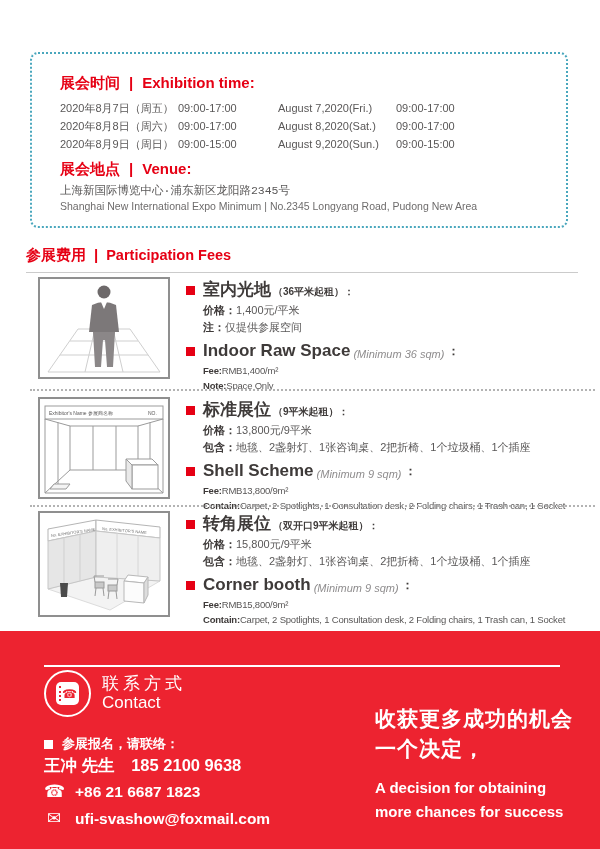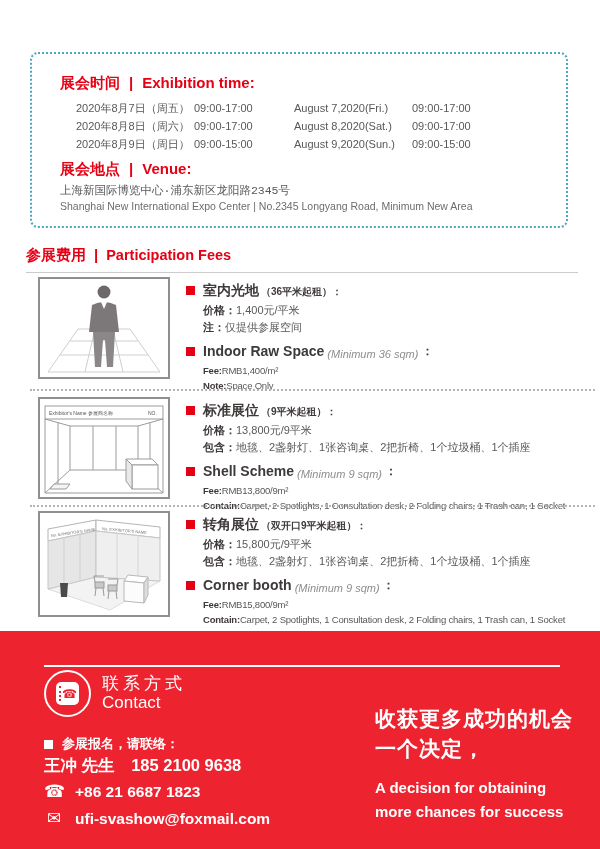--- a/index.html
+++ b/index.html
@@ -6,42 +6,42 @@
   body { background:#ffffff; font-family:"Liberation Sans","DejaVu Sans",sans-serif; }
   .page { position:relative; width:600px; height:849px; background:#ffffff; overflow:hidden; }
 
   
   .info-box { position:absolute; left:30px; top:52px; width:538px; height:176px;
               border:2px dotted #4aa7bd; border-radius:8px; background:#fff; }
   .red-head { position:absolute; left:28px; color:#e60014; font-weight:bold; font-size:15px; white-space:nowrap; }
   .red-head .sep { margin:0 9px; font-weight:bold; }
   .time-head { top:20px; }
   .venue-head { top:106px; }
-  .schedule { position:absolute; left:44px; top:45px; display:grid;
+  .schedule { position:absolute; left:28px; top:45px; display:grid;
               grid-template-columns:118px 100px 118px auto; grid-auto-rows:18px;
               font-size:11px; color:#595757; align-items:center; }
   .venue-zh { position:absolute; left:28px; top:129px; font-size:11.5px; color:#595757;font-family:Liberation Mono, monospace; }
   .venue-en { position:absolute; left:28px; top:146px; font-size:10.5px; color:#6e6c6c; }
 
   
   .fees-head { position:absolute; left:26px; top:246px; color:#e60014; font-weight:bold;
                font-size:15px; white-space:nowrap; }
   .fees-head .sep { margin:0 8px; }
   .fees-head .en { font-size:14.5px; }
   .fees-rule { position:absolute; left:26px; right:22px; top:272px; border-top:1px solid #cbcbcb; }
 
   
   .booth { position:absolute; left:0; right:0; }
   .booth-figure { position:absolute; left:38px; top:0; width:132px; height:102px;
                   border:2px solid #8f8f8f; background:#fff; }
   .booth-figure svg { display:block; width:100%; height:100%; }
   .booth-body { position:absolute; left:186px; top:5px; right:2px; }
   .bullet { display:inline-block; width:9px; height:9px; background:#e60014; margin-right:8px; flex:none; margin-top:4px; }
   .b-title { display:flex; align-items:flex-start; line-height:16px; color:#3e3a39; }
-  .b-title b { font-size:14px; }
+  .b-title b { font-size:17px; }
   .b-title .note { font-size:10px; font-weight:bold; margin-left:2px; padding-top:2px; }
   .b-title .mini { font-size:11px; font-weight:normal; font-style:italic; color:#8f8d8e; margin:0 3px; padding-top:3px; }
   .b-title .colon { font-size:12px; }
   .b-detail { padding-left:17px; line-height:16.5px; font-size:11px; color:#595757; }
   .b-detail b { color:#3e3a39; }
   .b-detail.first { margin-top:2px; }
   .b-title.en { margin-top:8px; }
   .b-detail.en { font-size:9.5px; line-height:14.5px; letter-spacing:-0.2px; white-space:nowrap; }
   .sep-dotted { position:absolute; left:30px; right:5px; border-top:2px dotted #b3b3b3; }
 
@@ -90,21 +90,21 @@
       <span>09:00-17:00</span>
       <span>2020年8月9日（周日）</span>
       <span>09:00-15:00</span>
       <span>August 9,2020(Sun.)</span>
       <span>09:00-15:00</span>
     </div>
     <div class="red-head venue-head">
       <span>展会地点</span><span class="sep">|</span><span>Venue:</span>
     </div>
     <div class="venue-zh">上海新国际博览中心·浦东新区龙阳路2345号</div>
-    <div class="venue-en">Shanghai New International Expo Center | No.2345 Longyang Road, Minimum New Area</div>
+    <div class="venue-en">Shanghai New International Expo Minimum | No.2345 Longyang Road, Pudong New Area</div>
   </div>
 
   <div class="fees-head">
     <span>参展费用</span><span class="sep">|</span><span class="en">Participation Fees</span>
   </div>
   <div class="fees-rule"></div>
 
   <div class="booth" style="top:277px;">
     <div class="booth-figure">
       <svg viewBox="0 0 128 98">

